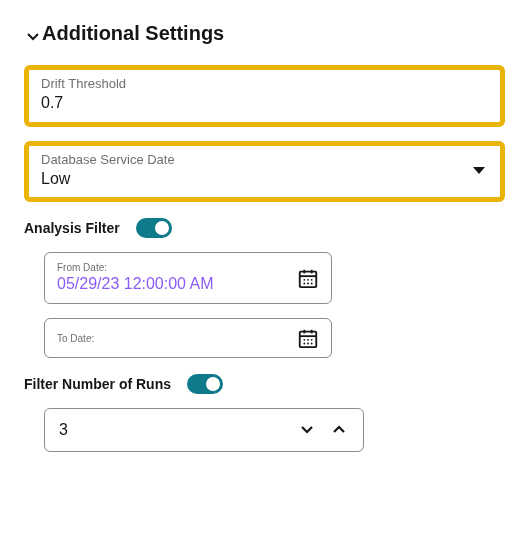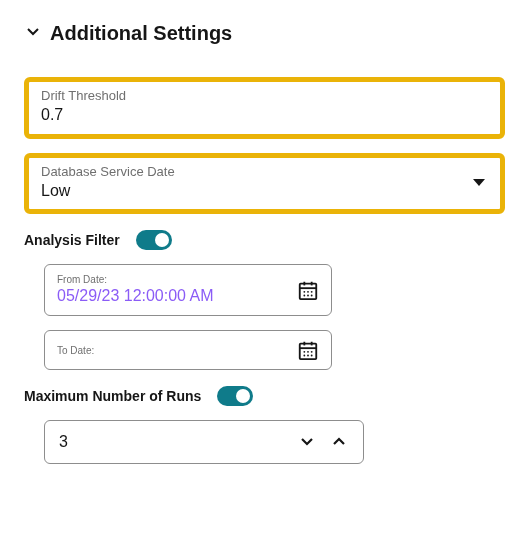--- a/index.html
+++ b/index.html
@@ -10,23 +10,22 @@
     background: #fff;
     width: 529px;
     height: 541px;
     overflow: hidden;
   }
   .panel {
     padding: 22px 24px;
   }
   .section-header {
     display: flex;
-    align-items: flex-start;
-    gap: 8px;
-    margin-bottom: 32px;
+    align-items: flex-end;
+    margin-bottom: 20px;
     cursor: pointer;
   }
   .section-header .chev {
     width: 18px;
     height: 18px;
     display: flex;
     align-items: center;
     justify-content: center;
   }
   .section-header h2 {
@@ -228,21 +227,21 @@
             <circle cx="16" cy="14" r="1" fill="#161616"></circle>
           <circle cx="8" cy="18" r="1" fill="#161616"></circle>
             <circle cx="12" cy="18" r="1" fill="#161616"></circle>
             <circle cx="16" cy="18" r="1" fill="#161616"></circle>
         </svg>
       </span>
     </div>
   </div>
 
   <div class="row">
-    <span class="row-label">Maximum Number of Runs</span>
+    <span class="row-label">Filter Number of Runs</span>
     <div class="toggle"></div>
   </div>
 
   <div class="indent">
     <div class="stepper">
       <input class="stepper-value" value="3" style="">
       <button class="stepper-btn">
         <span>
           <svg viewBox="0 0 16 16" width="16" height="16">
               <polyline points="3,6 8,11 13,6" fill="none" stroke="#161616" stroke-width="2.2"></polyline>

